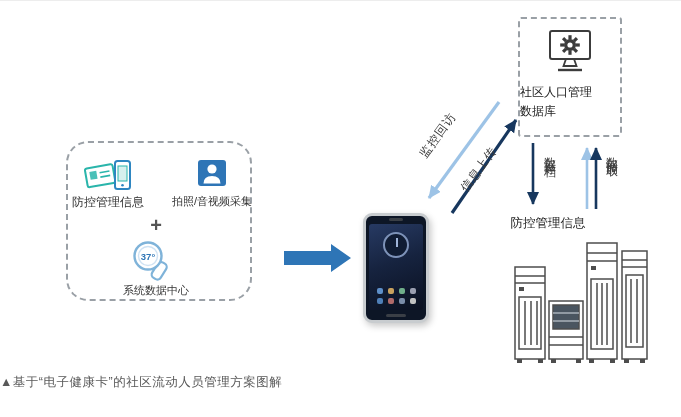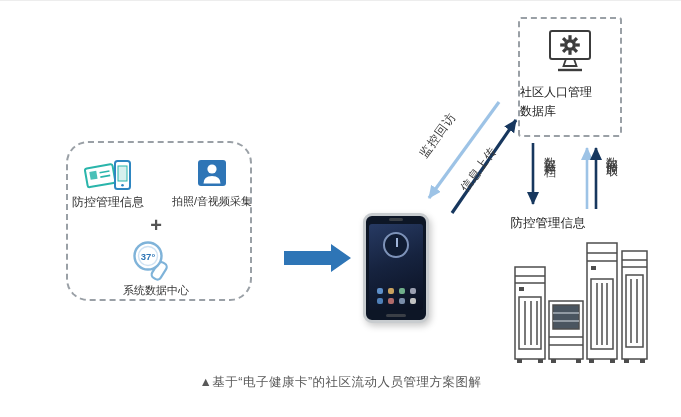--- a/index.html
+++ b/index.html
@@ -22,21 +22,21 @@
                 border-radius:2px; background:#3a3f46; }
   .phone .screen { position:absolute; left:3px; right:3px; top:8px; bottom:10px; border-radius:3px;
                    background:linear-gradient(160deg,#273a63 0%,#16233f 45%,#0a1020 100%); overflow:hidden; }
   .phone .clock { position:absolute; top:8px; left:50%; transform:translateX(-50%); width:26px; height:26px;
                   border-radius:50%; border:2px solid #7d92b8; background:#101c33; }
   .phone .clock:after { content:""; position:absolute; left:11px; top:4px; width:1.5px; height:9px; background:#9fb4d8; }
   .phone .dots { position:absolute; left:0; right:0; display:flex; justify-content:center; gap:5px; }
   .phone .dots i { width:6px; height:6px; border-radius:2px; display:block; }
   .phone .home { position:absolute; bottom:3px; left:50%; transform:translateX(-50%); width:20px; height:3px;
                  border-radius:2px; background:#3a3f46; }
-  .caption { left:0; right:0; top:373px; text-align:center; font-size:12.5px; color:#595959; letter-spacing:.5px; }
+  .caption { left:0; right:0; top:373px; text-align:left; font-size:12.5px; color:#595959; letter-spacing:.5px; }
   .datacenter-label { left:488px; top:214px; width:120px; text-align:center; font-size:12.5px; color:#1f1f1f; line-height:1.4; }
   .db-label { left:520px; top:82px; width:100px; font-size:12px; color:#222; line-height:1.55; }
   svg { display:block; }
 </style>
 </head>
 <body>
 
 <div class="canvas">
 
 

